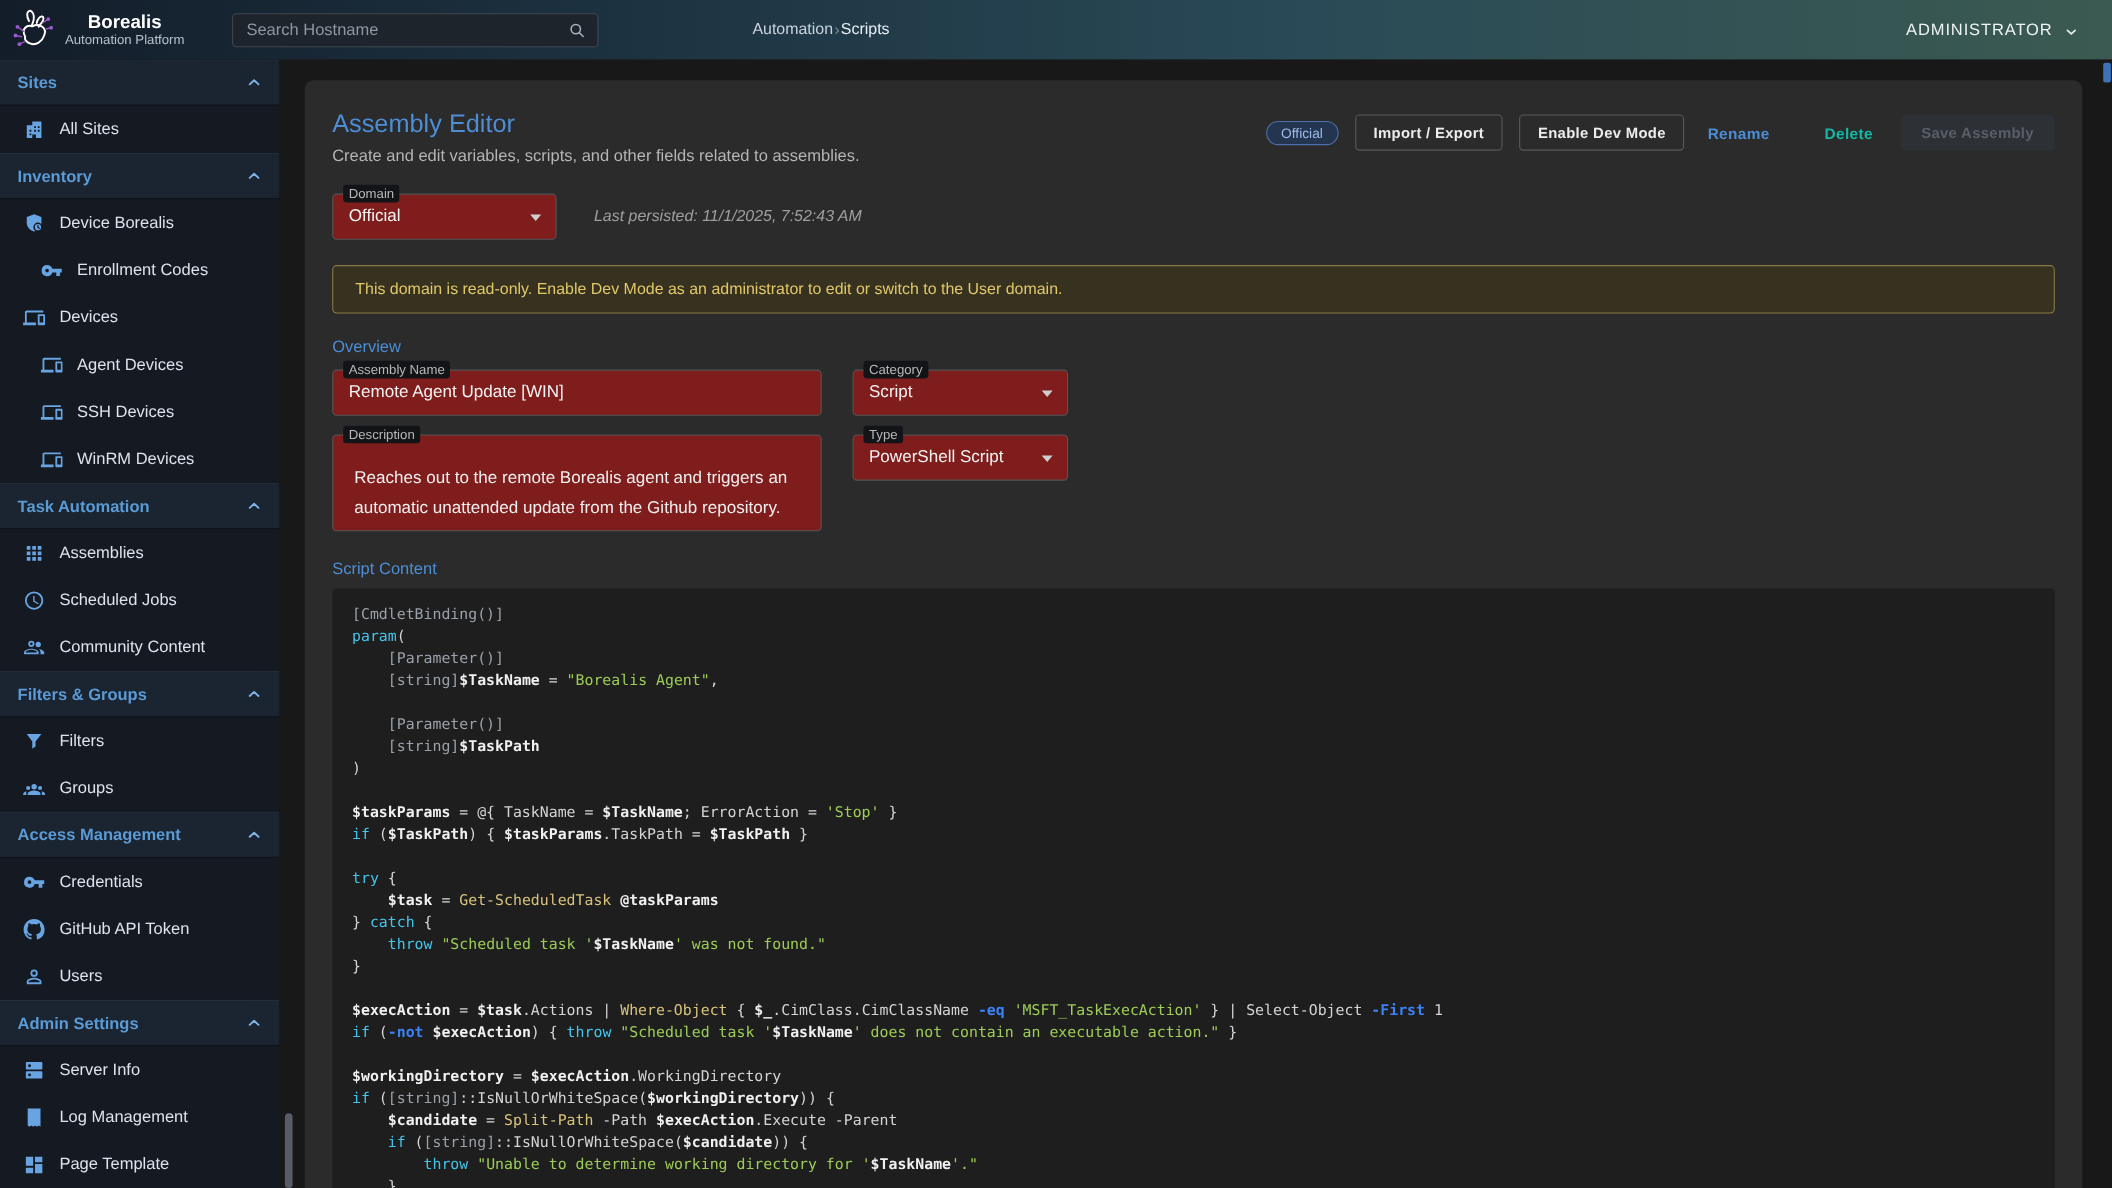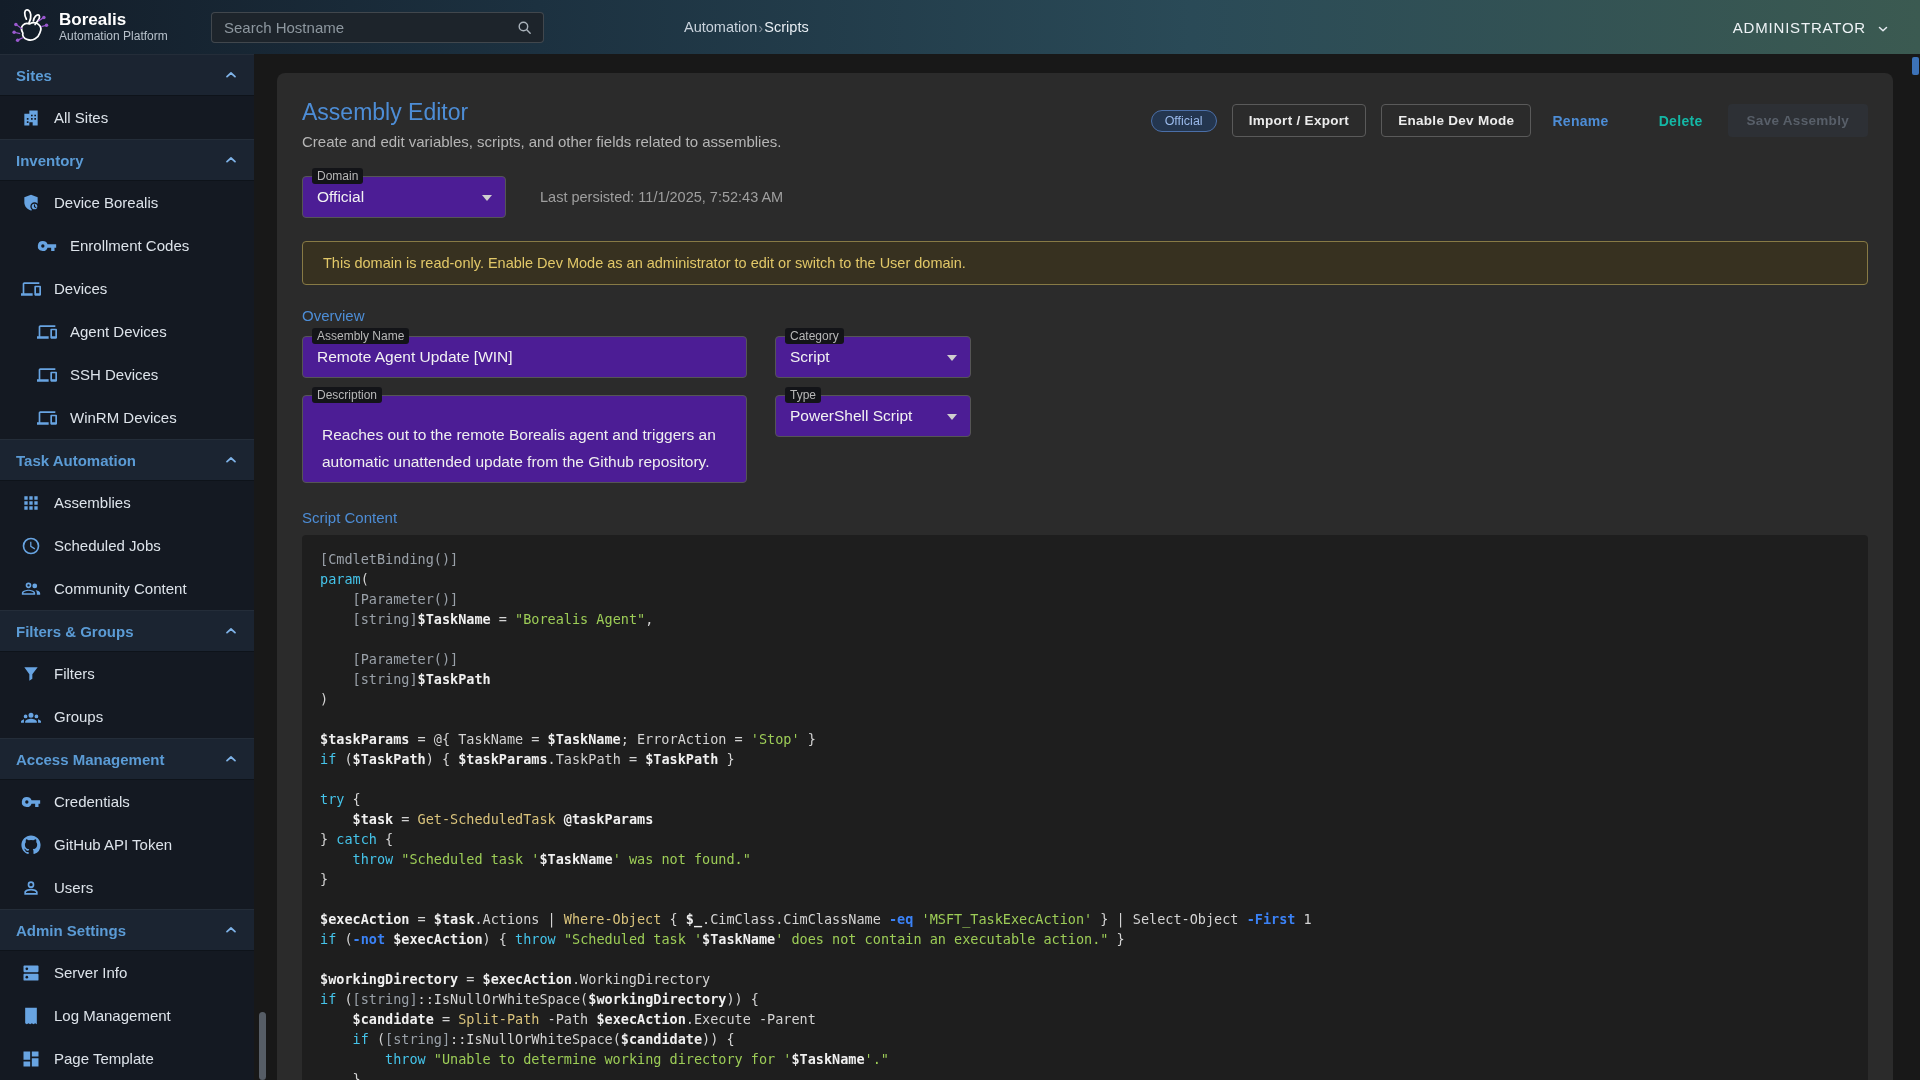--- a/index.html
+++ b/index.html
@@ -11,21 +11,21 @@
     color:#e6e6e6;
   }
 
   
   .header {
     position:absolute; top:0; left:0; width:1920px; height:54px;
     display:flex; align-items:center;
     background:linear-gradient(90deg,#131d29 0%,#1c3140 28%,#2a4a57 62%,#3b5a51 100%);
     z-index:20;
   }
-  .brand { display:flex; align-items:center; width:196px; padding-left:8px; }
+  .brand { display:flex; align-items:center; width:196px; padding-left:8px;text-align:center; }
   .brand-logo { width:42px; height:42px; flex:0 0 auto; }
   .brand-text { margin-left:9px; line-height:1.15; }
   .brand-title { font-size:17px; font-weight:bold; color:#ffffff; }
   .brand-subtitle { font-size:12px; color:#b7c1cb; }
   .search-box {
     margin-left:15px; width:333px; height:31px; border-radius:4px;
     background:#1d242b; border:1px solid rgba(255,255,255,0.16);
     display:flex; align-items:center; padding:0 10px 0 12px;
   }
   .search-box input {
@@ -96,35 +96,35 @@
   .btn-text { background:none; border:none; font-size:14px; font-weight:bold; letter-spacing:0.3px; cursor:pointer; padding:6px 6px; font-family:"Liberation Sans",sans-serif; }
   .btn-rename { color:#4d8dd6; }
   .btn-delete { color:#14b8a6;margin-left:23px; }
   .btn-save {
     background:#2d3035; border:none; border-radius:4px; color:#585f69;
     font-size:13.5px; font-weight:bold; letter-spacing:0.3px; padding:9px 19px;
     margin-left:4px; font-family:"Liberation Sans",sans-serif;
   }
 
   
-  .mui-field { position:relative; background:#4c1d95; border:1px solid #555; border-radius:4px; }
+  .mui-field { position:relative; background:#7f1d1d; border:1px solid #555; border-radius:4px; }
   .field-label {
     position:absolute; top:-9px; left:9px; font-size:12px; color:#b8b8b8;
     background:#131418; padding:1px 5px; border-radius:3px; white-space:nowrap;
   }
   .field-value { display:block; padding:0 14px; font-size:15.5px; color:#f2f2f2; line-height:40px; white-space:nowrap; }
   .select-caret {
     position:absolute; right:13px; top:50%; margin-top:-2px;
     width:0; height:0; border-left:5px solid transparent; border-right:5px solid transparent;
     border-top:6px solid #cfcfcf;
   }
 
   .domain-row { display:flex; align-items:center; margin-top:26px; }
   .domain-select { width:204px; height:42px; cursor:pointer; }
-  .last-persisted { color:#9f9f9f; font-size:14.5px; margin-left:34px; }
+  .last-persisted { color:#9f9f9f; font-size:14.5px; margin-left:34px;font-style:italic; }
 
   .notice-banner {
     margin-top:23px; background:#373120; border:1px solid #877a45; border-radius:4px;
     color:#e2c868; font-size:14.5px; padding:13px 20px;
   }
 
   .section-label { color:#4d8dd6; font-size:15px; }
   .section-overview { margin-top:22px; }
   .section-script { margin-top:26px; }
 

